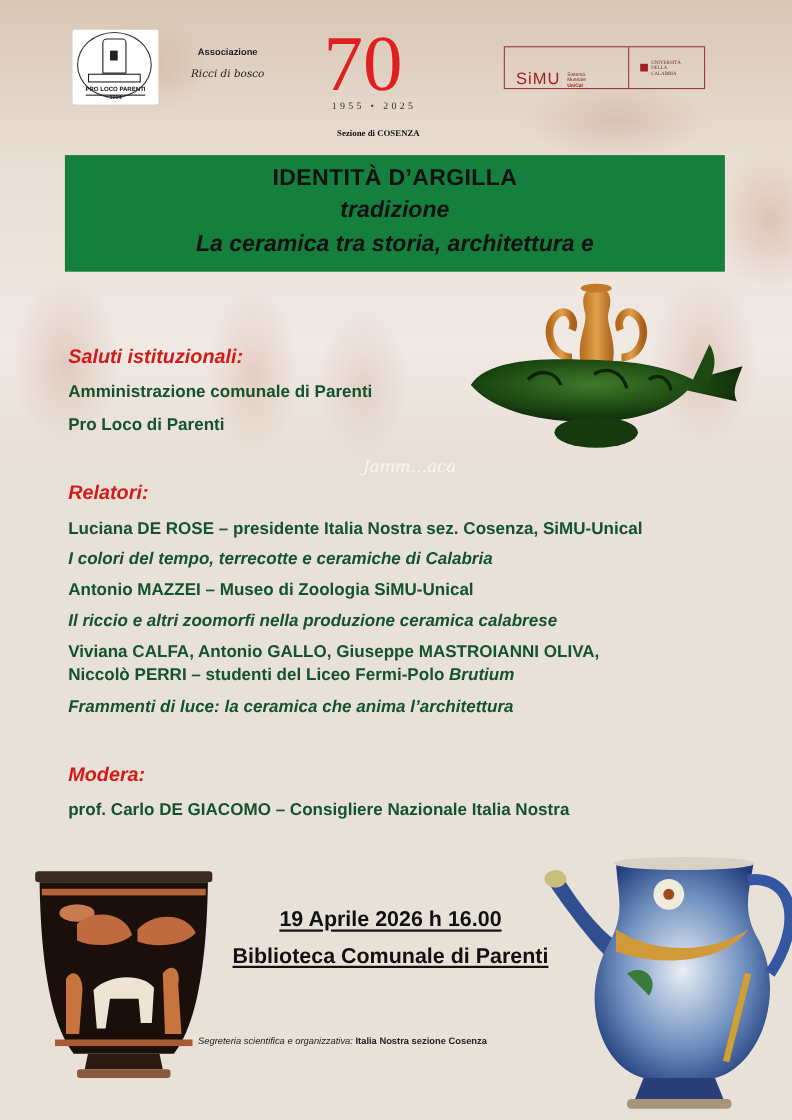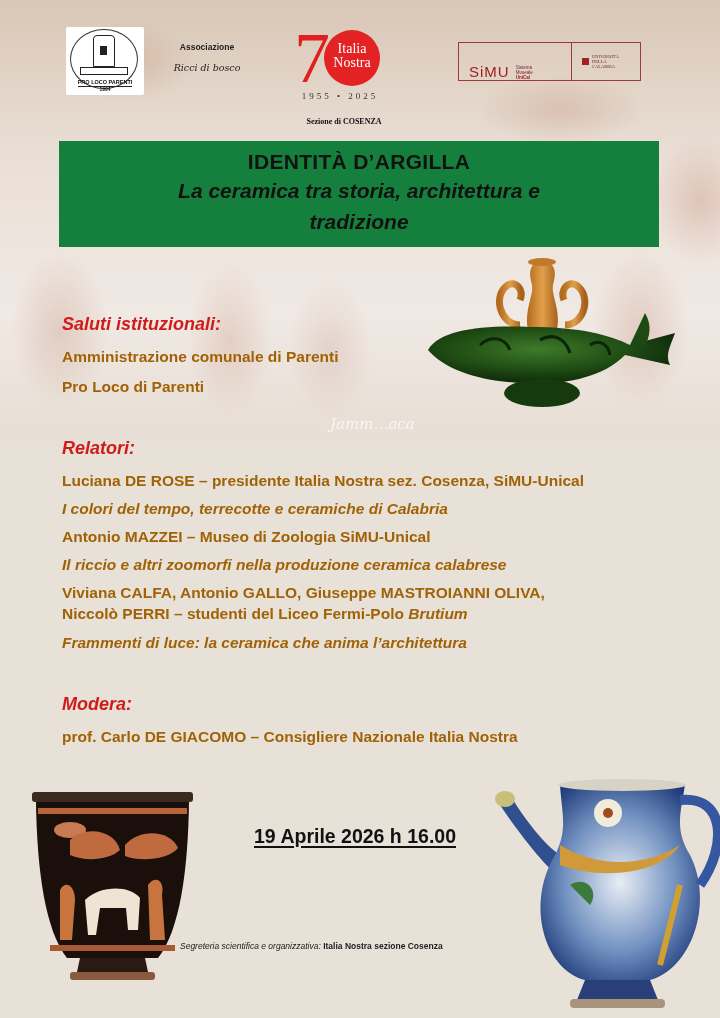--- a/index.html
+++ b/index.html
@@ -97,21 +97,21 @@
   
   .title-box {
     position: absolute; left: 59px; top: 141px; width: 600px; height: 106px;
     background: #15803d; text-align: center; padding-top: 8px;
   }
   .title-box .t1 { font-size: 21px; font-weight: bold; letter-spacing: 0.3px; line-height: 26px; }
   .title-box .t2 { font-size: 21px; font-weight: bold; font-style: italic; line-height: 31px; }
 
   
   .sec-head { position: absolute; left: 62px; font-size: 18px; font-weight: bold; font-style: italic; color: #d01b1b; }
-  .line { position: absolute; left: 62px; font-size: 15.5px; font-weight: bold; color: #a16207; white-space: nowrap; }
+  .line { position: absolute; left: 62px; font-size: 15.5px; font-weight: bold; color: #14532d; white-space: nowrap; }
   .line.it { font-style: italic; font-weight: bold; }
 
   .event {
     position: absolute; left: 180px; top: 820px; width: 350px; text-align: center;
     font-size: 19.5px; font-weight: bold; line-height: 33px;
   }
   .event div span { text-decoration: underline; text-decoration-thickness: 2px; text-underline-offset: 3px; }
   .footer-note { position: absolute; left: 180px; top: 941px; font-size: 8.5px; color: #222; white-space: nowrap; }
   .footer-note i { font-style: italic; }
   .footer-note b { font-weight: bold; }
@@ -135,24 +135,20 @@
   <div class="year">1994</div>
 </div>
 
 <div class="assoc">
   <div class="label">Associazione</div>
   <div class="script">Ricci di bosco</div>
 </div>
 
 <div class="logo-in">
   <div class="seven">70</div>
-  <div class="disc">
-    <div>Italia</div>
-    <div>Nostra</div>
-  </div>
   <div class="years">1955 • 2025</div>
   <div class="section">Sezione di COSENZA</div>
 </div>
 
 <div class="logo-simu">
   <div class="left">
     <span class="simu">SiMU</span>
     <div class="sub">
       <div>Sistema</div>
       <div>Museale</div>
@@ -164,22 +160,22 @@
     <div class="uni">
       <div>UNIVERSITÀ</div>
       <div>DELLA</div>
       <div>CALABRIA</div>
     </div>
   </div>
 </div>
 
 <div class="title-box">
   <div class="t1">IDENTITÀ D’ARGILLA</div>
+  <div class="t2">tradizione</div>
   <div class="t2">La ceramica tra storia, architettura e</div>
-  <div class="t2">tradizione</div>
 </div>
 
 <svg class="fish" viewBox="0 0 260 160">
   <defs>
     <radialGradient id="gG" cx="45%" cy="40%" r="60%">
       <stop offset="0%" stop-color="#3f7a2a"></stop>
         <stop offset="60%" stop-color="#1f4d14"></stop>
         <stop offset="100%" stop-color="#0f2a0a"></stop>
     </radialGradient>
     <linearGradient id="oG" x1="0" x2="1">
@@ -246,18 +242,19 @@
     <circle cx="118" cy="38" r="5" fill="#a04a20"></circle>
   <path d="M70 70 C 110 95, 160 90, 190 70 C 170 100, 110 105, 70 90 Z" fill="#d09a3a"></path>
   <path d="M80 110 C 95 100, 110 115, 100 130 Z" fill="#3a7a3a"></path>
   <path d="M190 110 L 170 190" stroke="#d0a030" stroke-width="6"></path>
   <path d="M95 205 L 160 205 L 168 225 L 87 225 Z" fill="#2a3f7a"></path>
   <rect x="80" y="224" width="95" height="9" rx="4" fill="#a8947a"></rect>
 </svg>
 
 <div class="event">
   <div><span>19 Aprile 2026 h 16.00</span></div>
+  <div><span>Biblioteca Comunale di Parenti</span></div>
 </div>
 
 <div class="footer-note">
   <i>Segreteria scientifica e organizzativa:</i>
   <b>Italia Nostra sezione Cosenza</b>
 </div>
 
 </body></html>

